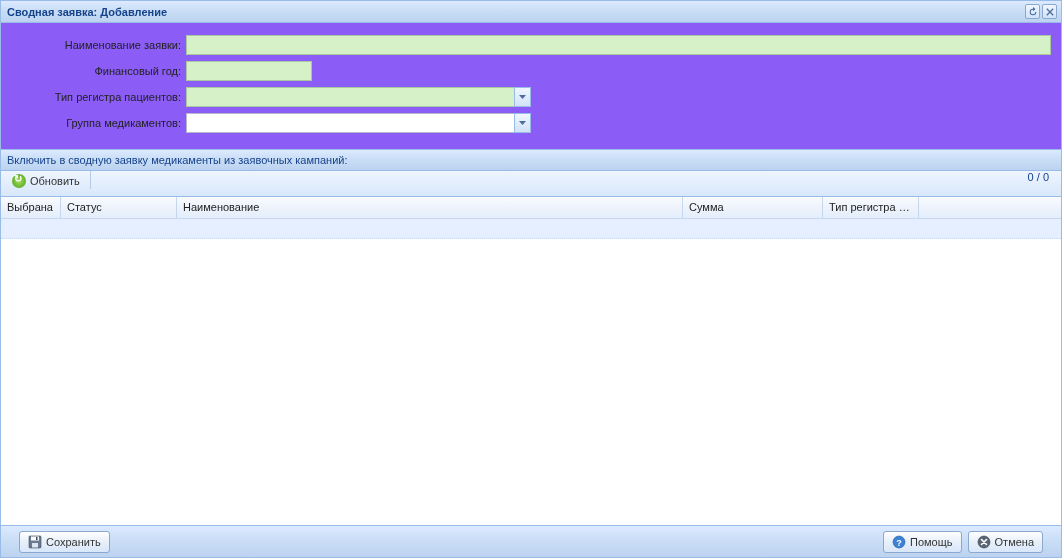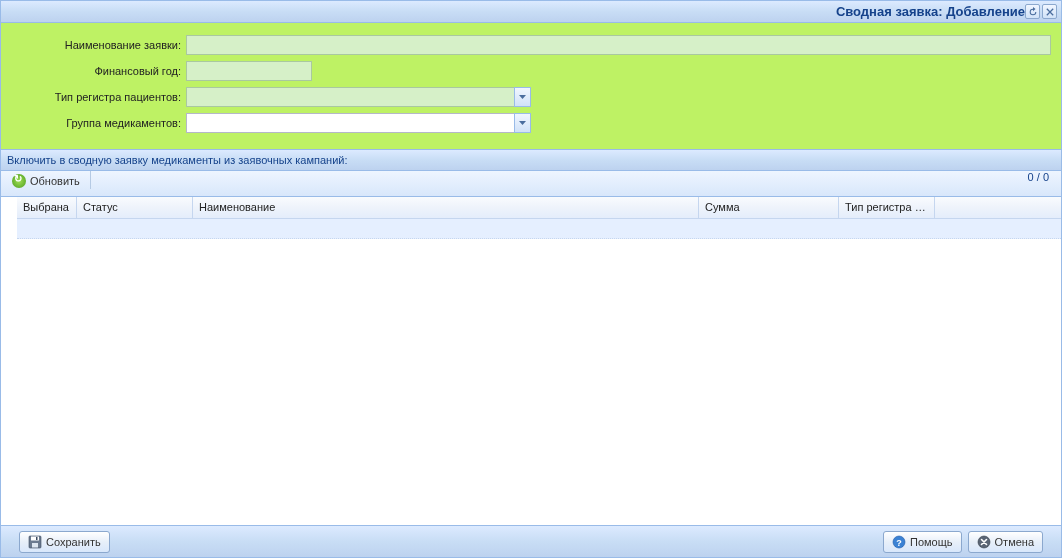--- a/index.html
+++ b/index.html
@@ -1,25 +1,25 @@
 <!DOCTYPE html>
 <html><head>
 <meta charset="utf-8">
 <style>
 * { box-sizing: border-box; margin: 0; padding: 0; }
 body { font-family: Tahoma, Arial, sans-serif; font-size: 11px; color: #333; background: #fff; }
 
 .window { width: 1062px; height: 558px; border: 1px solid #99bbe8; background: #dfe8f6; display: flex; flex-direction: column; }
 
 .titlebar { height: 22px; background: linear-gradient(to bottom, #dceaff 0%, #c8ddf5 50%, #bdd2ef 100%); border-bottom: 1px solid #99bbe8; display: flex; align-items: center; padding: 0 4px; }
-.titlebar-title { color: #15428b; font-weight: bold; font-size: 13px; flex: 1; padding-left: 2px; text-align: right; }
+.titlebar-title { color: #15428b; font-weight: bold; font-size: 11px; flex: 1; padding-left: 2px; }
 .titlebar-tools { display: flex; gap: 2px; }
 .titlebar-tool { width: 15px; height: 15px; border: 1px solid #8ba8ce; border-radius: 2px; background: linear-gradient(to bottom, #f0f6ff, #d1e2f8); display: flex; align-items: center; justify-content: center; cursor: pointer; color: #4a6d9e; font-size: 10px; line-height: 1; }
 
-.form-panel { padding: 12px 10px 10px 10px; background: #bef264; }
+.form-panel { padding: 12px 10px 10px 10px; background: #8b5cf6; }
 .form-row { display: flex; align-items: center; margin-bottom: 6px; }
 .form-label { width: 175px; text-align: right; padding-right: 5px; color: #222; }
 .form-input { height: 20px; border: 1px solid #a9c8a0; background: #d6f0c8; padding: 1px 4px; font-family: inherit; font-size: 11px; }
 .form-input.wide { flex: 1; }
 .form-input.small { width: 126px; }
 .combo { display: flex; width: 345px; }
 .combo-input { flex: 1; height: 20px; border: 1px solid #a9c8a0; border-right: none; padding: 1px 4px; font-family: inherit; font-size: 11px; background: #d6f0c8; }
 .combo-input.white { background: #fff; border-color: #b5b8c8; }
 .combo-trigger { width: 17px; height: 20px; border: 1px solid #99bbe8; background: linear-gradient(to bottom, #f0f6ff, #d1e2f8); display: flex; align-items: center; justify-content: center; cursor: pointer; }
 .combo-trigger svg { width: 7px; height: 4px; }
@@ -28,21 +28,21 @@
 
 .toolbar { height: 26px; background: linear-gradient(to bottom, #eef5ff 0%, #d8e7fb 100%); border-bottom: 1px solid #99bbe8; display: flex; align-items: flex-start; padding: 0 4px; }
 .toolbar-btn { display: flex; align-items: center; gap: 4px; padding: 2px 6px; cursor: pointer; border: 1px solid transparent; border-radius: 2px; }
 .toolbar-sep { width: 1px; height: 18px; background: #b5cae4; margin: 0 3px; }
 .toolbar-fill { flex: 1; }
 .toolbar-count { color: #15428b; font-weight: normal; padding-right: 8px; }
 
 .icon-refresh { width: 14px; height: 14px; border-radius: 50%; background: radial-gradient(circle, #8fd24a 20%, #4a9b1e 100%); position: relative; }
 .icon-refresh::after { content: "↻"; position: absolute; top: -1px; left: 2px; color: #fff; font-size: 10px; font-weight: bold; }
 
-.grid { flex: 1; background: #fff; overflow: hidden; display: flex; flex-direction: column; padding-left: 16px; }
+.grid { flex: 1; background: #fff; overflow: hidden; display: flex; flex-direction: column; }
 .grid-header { display: flex; height: 22px; background: linear-gradient(to bottom, #f9fbfe 0%, #eef3fb 50%, #e4edfb 100%); border-bottom: 1px solid #c5d6ef; }
 .grid-col { border-right: 1px solid #c5d6ef; padding: 4px 6px; color: #222; white-space: nowrap; overflow: hidden; text-overflow: ellipsis; }
 .grid-body { flex: 1; background: #fff; position: relative; }
 .grid-first-row { height: 20px; background: #e5efff; border-bottom: 1px dotted #c5d6ef; }
 
 .bottombar { height: 32px; background: linear-gradient(to bottom, #dceaff 0%, #c8ddf5 50%, #bdd2ef 100%); border-top: 1px solid #99bbe8; display: flex; align-items: center; padding: 0 18px; gap: 6px; }
 .bottombar-fill { flex: 1; }
 .btn { display: flex; align-items: center; gap: 4px; height: 22px; padding: 0 8px; border: 1px solid #8ba8ce; border-radius: 3px; background: linear-gradient(to bottom, #ffffff 0%, #e7eff9 50%, #d8e7fb 100%); cursor: pointer; font-family: inherit; font-size: 11px; color: #333; }
 
 .icon-save { width: 14px; height: 14px; }

